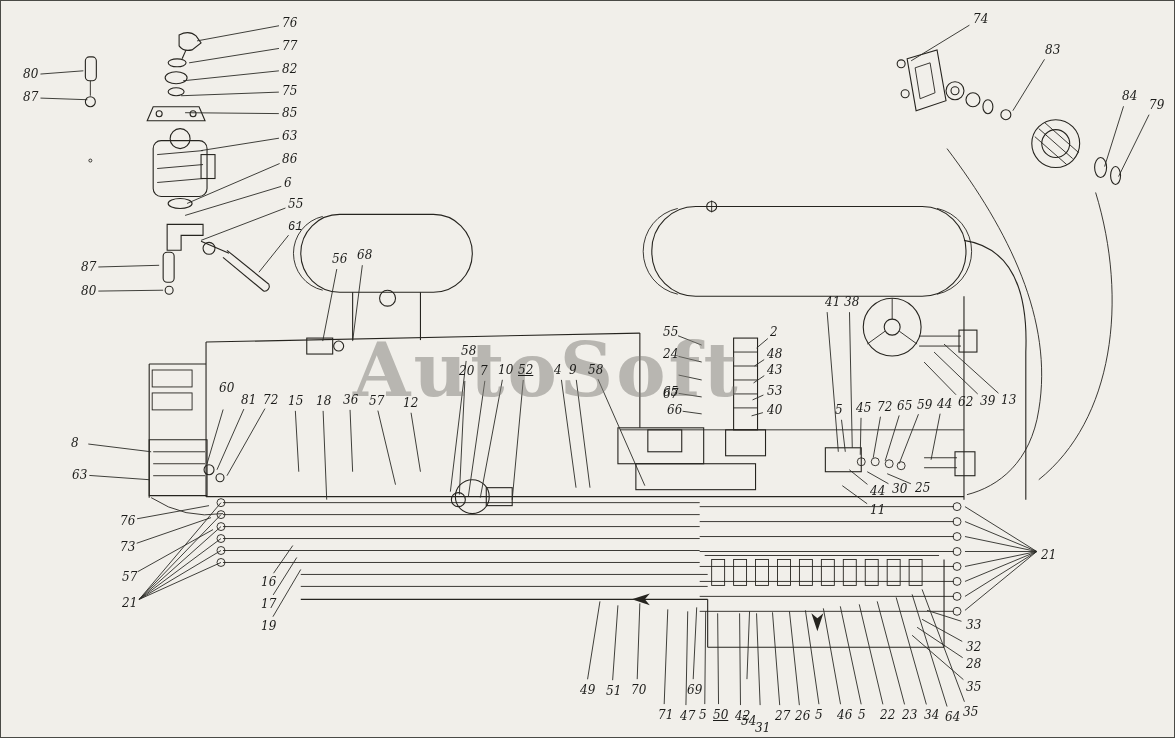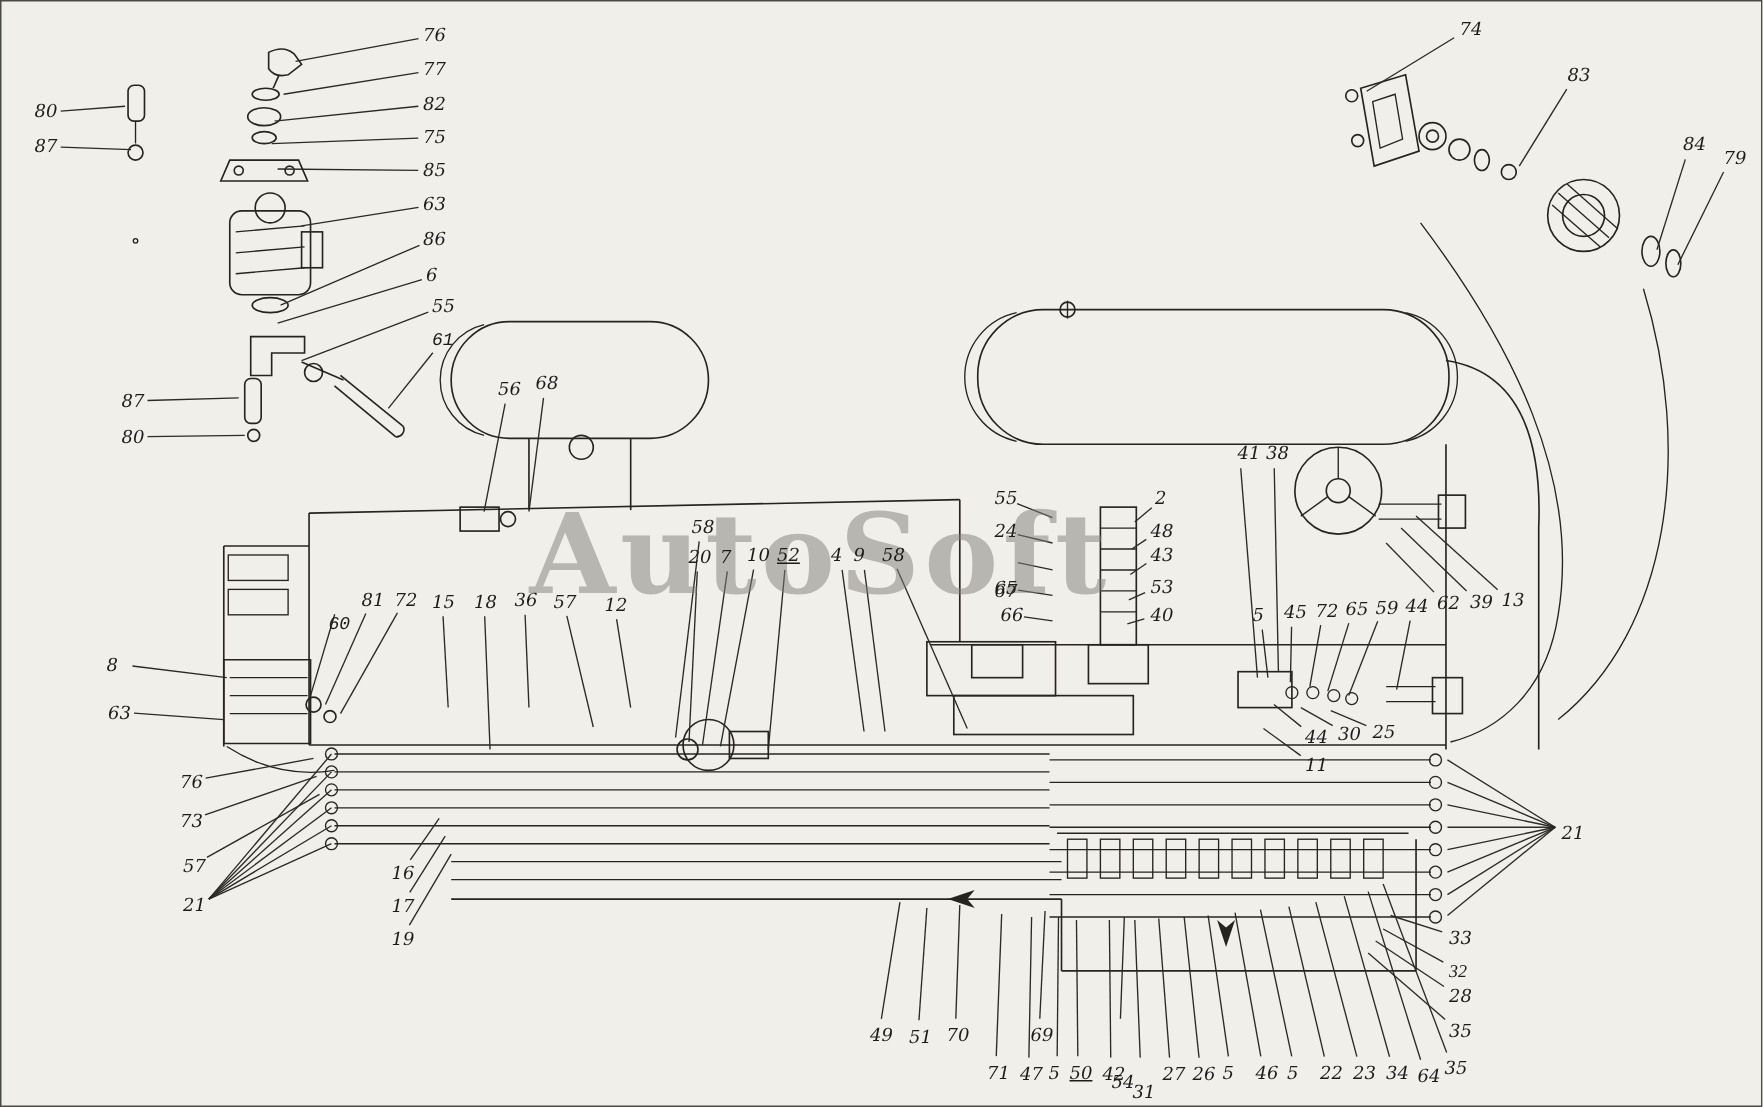--- a/index.html
+++ b/index.html
@@ -348,21 +348,21 @@
       <span class="part-label" style="left: 22px; top: 66px;">80</span>
       <span class="part-label" style="left: 22px; top: 89px;">87</span>
       <span class="part-label" style="left: 80px; top: 259px;">87</span>
       <span class="part-label" style="left: 80px; top: 283px;">80</span>
       <span class="part-label" style="left: 972px; top: 11px;">74</span>
       <span class="part-label" style="left: 1044px; top: 42px;">83</span>
       <span class="part-label" style="left: 1121px; top: 88px;">84</span>
       <span class="part-label" style="left: 1148px; top: 97px;">79</span>
       <span class="part-label" style="left: 331px; top: 251px;">56</span>
       <span class="part-label" style="left: 356px; top: 247px;">68</span>
-      <span class="part-label" style="left: 218px; top: 408px; font-family: Liberation Mono, monospace;">60</span>
+      <span class="part-label" style="left: 218px; top: 380px;">60</span>
       <span class="part-label" style="left: 240px; top: 392px;">81</span>
       <span class="part-label" style="left: 262px; top: 392px;">72</span>
       <span class="part-label" style="left: 287px; top: 393px;">15</span>
       <span class="part-label" style="left: 315px; top: 393px;">18</span>
       <span class="part-label" style="left: 342px; top: 392px;">36</span>
       <span class="part-label" style="left: 368px; top: 393px;">57</span>
       <span class="part-label" style="left: 402px; top: 395px;">12</span>
       <span class="part-label" style="left: 460px; top: 343px;">58</span>
       <span class="part-label" style="left: 458px; top: 363px;">20</span>
       <span class="part-label" style="left: 479px; top: 363px;">7</span>
@@ -400,21 +400,21 @@
       <span class="part-label" style="left: 121px; top: 595px;">21</span>
       <span class="part-label" style="left: 260px; top: 574px; text-align: right;">16</span>
       <span class="part-label" style="left: 260px; top: 596px;">17</span>
       <span class="part-label" style="left: 260px; top: 618px;">19</span>
       <span class="part-label" style="left: 869px; top: 483px;">44</span>
       <span class="part-label" style="left: 891px; top: 481px;">30</span>
       <span class="part-label" style="left: 914px; top: 480px;">25</span>
       <span class="part-label" style="left: 869px; top: 502px;">11</span>
       <span class="part-label" style="left: 1040px; top: 547px;">21</span>
       <span class="part-label" style="left: 965px; top: 617px;">33</span>
-      <span class="part-label" style="left: 965px; top: 639px; font-family: Liberation Serif, serif;">32</span>
+      <span class="part-label" style="left: 965px; top: 639px;">32</span>
       <span class="part-label" style="left: 965px; top: 656px;">28</span>
       <span class="part-label" style="left: 965px; top: 679px;">35</span>
       <span class="part-label" style="left: 579px; top: 682px;">49</span>
       <span class="part-label" style="left: 605px; top: 683px;">51</span>
       <span class="part-label" style="left: 630px; top: 682px;">70</span>
       <span class="part-label" style="left: 686px; top: 682px;">69</span>
       <span class="part-label" style="left: 740px; top: 682px; margin-top: 31px;">54</span>
       <span class="part-label" style="left: 657px; top: 707px;">71</span>
       <span class="part-label" style="left: 679px; top: 708px;">47</span>
       <span class="part-label" style="left: 698px; top: 707px;">5</span>

